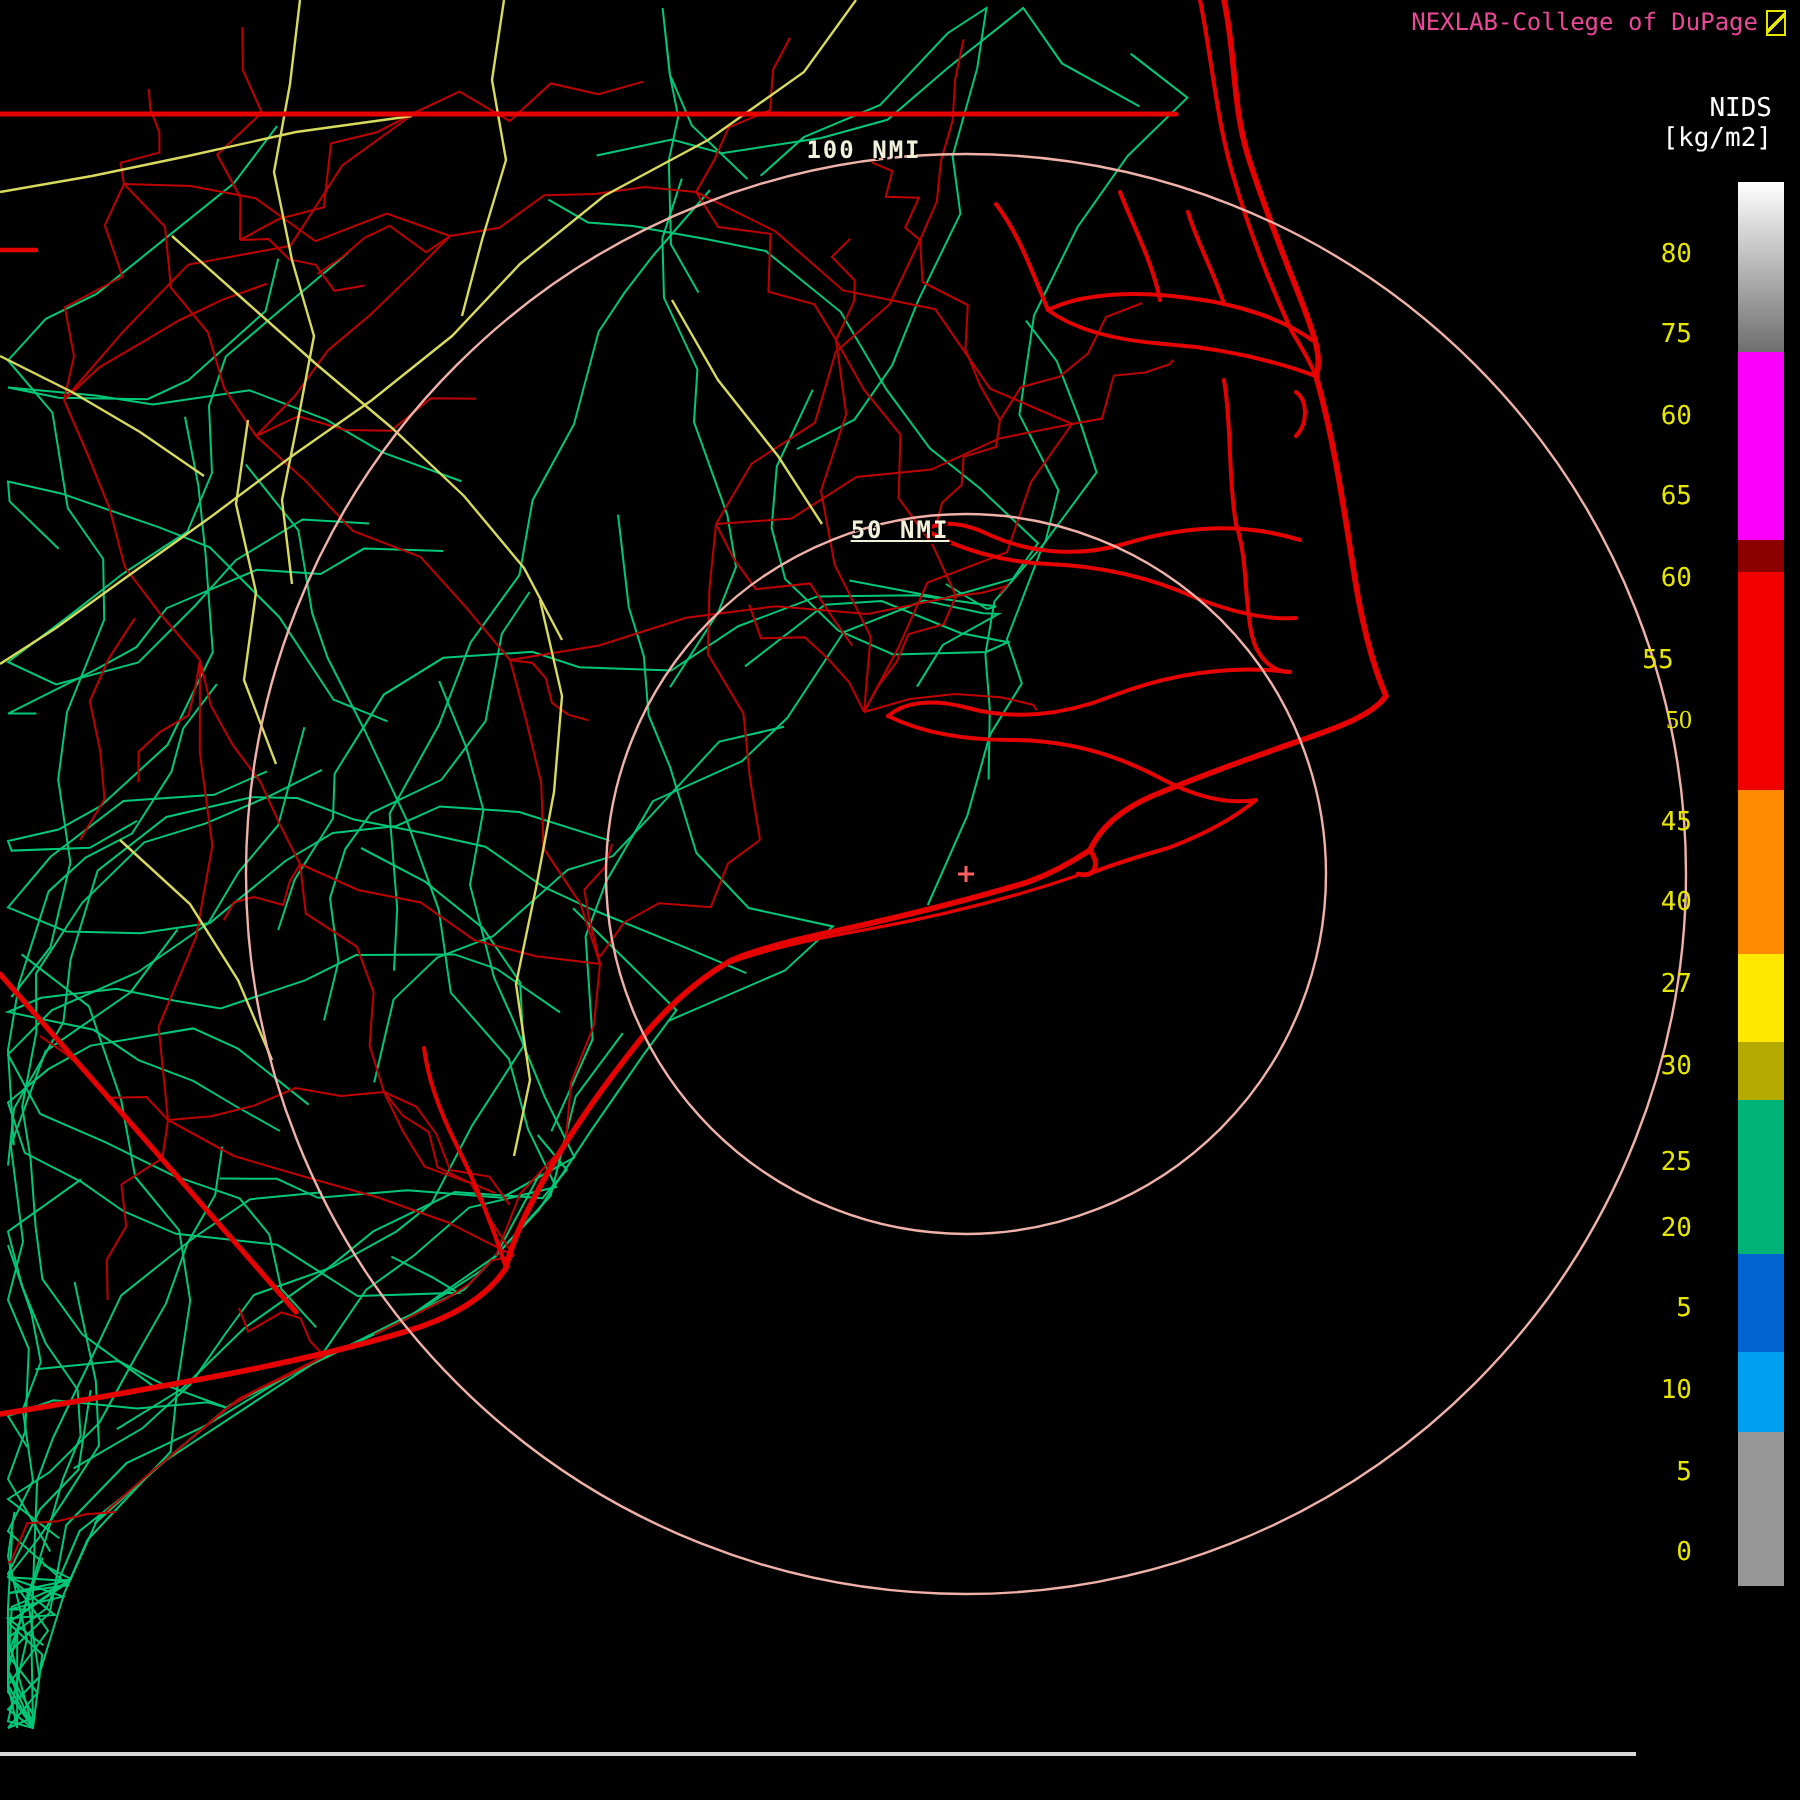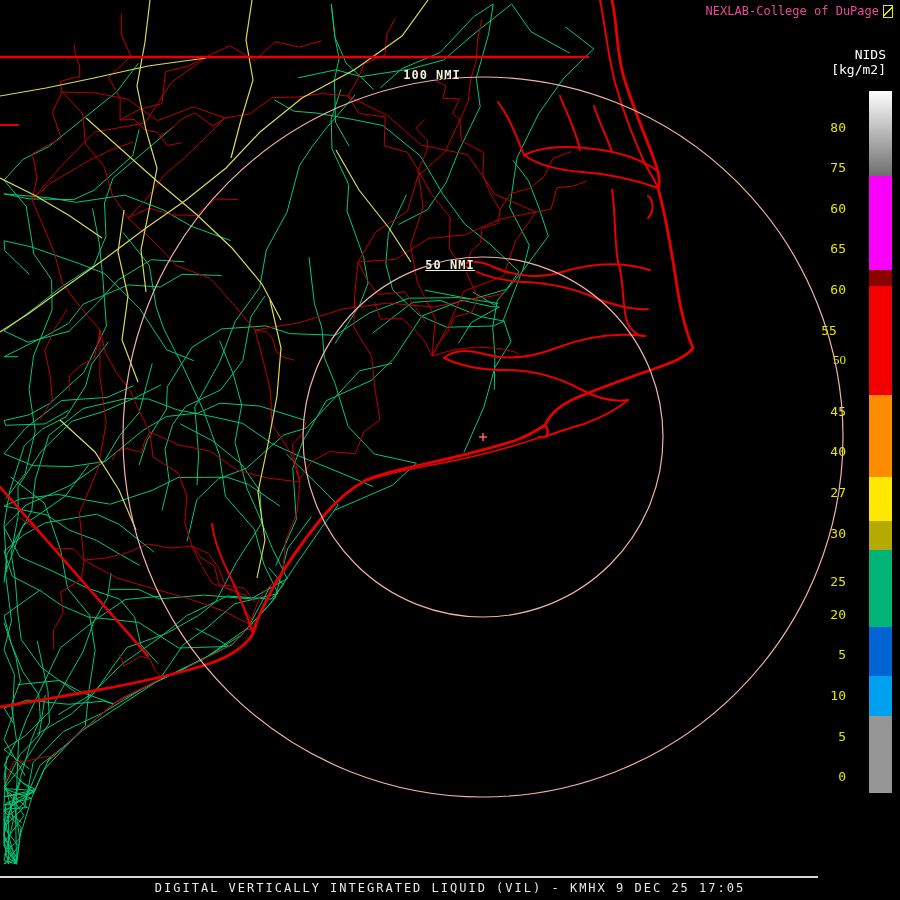--- a/index.html
+++ b/index.html
@@ -234,14 +234,13 @@
       <div class="cb-seg" style="top: 395.46px; height: 81.2px; background: rgb(255, 140, 0);"></div>
       <div class="cb-seg" style="top: 476.66px; height: 44.66px; background: rgb(255, 232, 0);"></div>
       <div class="cb-seg" style="top: 521.32px; height: 28.42px; background: rgb(180, 170, 0);"></div>
       <div class="cb-seg" style="top: 549.74px; height: 77.14px; background: rgb(0, 180, 120);"></div>
       <div class="cb-seg" style="top: 626.88px; height: 48.72px; background: rgb(0, 100, 210);"></div>
       <div class="cb-seg" style="top: 675.6px; height: 40.6px; background: rgb(0, 160, 240);"></div>
       <div class="cb-seg" style="top: 716.2px; height: 77.14px; background: rgb(150, 150, 150);"></div>
     </div>
 
   <div class="footer-line"></div>
-  <div class="footer">DIGITAL VERTICALLY INTEGRATED LIQUID (VIL) - KMHX 9 DEC 25 17:05</div>
 </div>
 
 </body></html>

